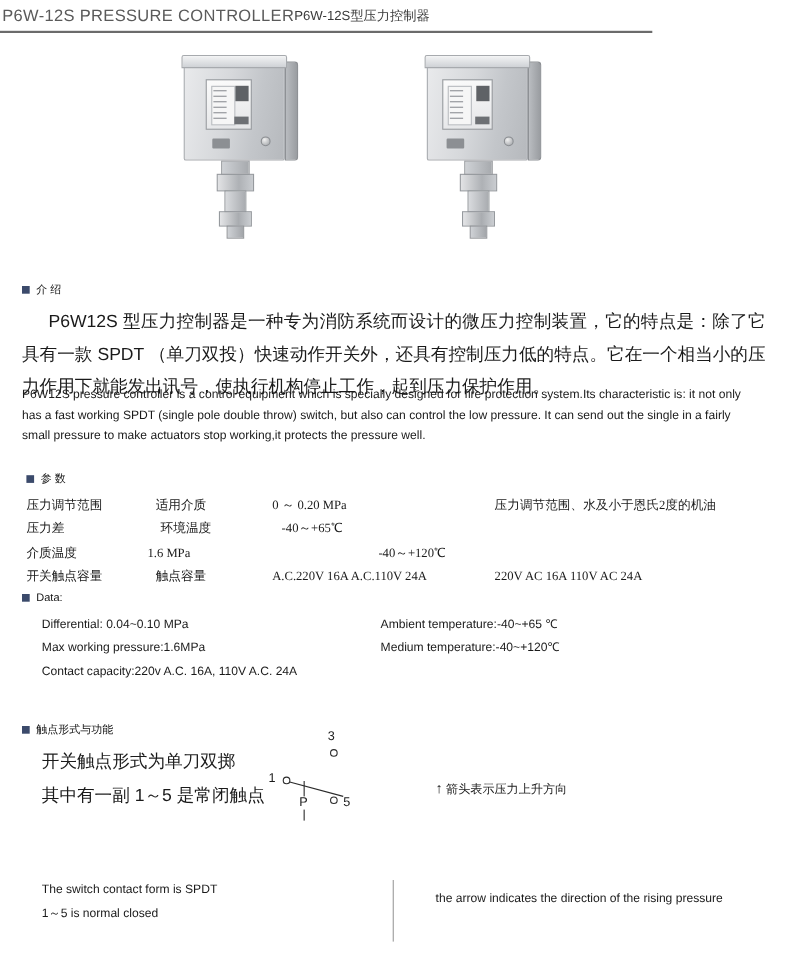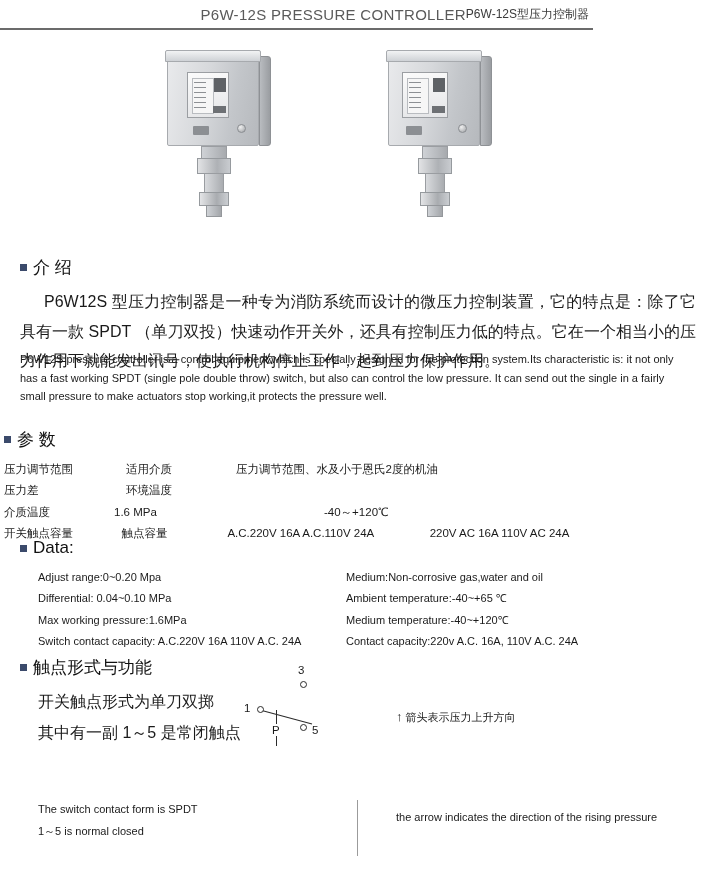--- a/index.html
+++ b/index.html
@@ -15,21 +15,21 @@
   }
 
   
   .header {
     position: absolute;
     top: 0; left: 0;
     width: 593px;
     height: 30px;
     display: flex;
     align-items: center;
-    justify-content: flex-end;
+    justify-content: flex-start;
     border-bottom: 2px solid #6b6b6b;
     padding: 0 4px 0 2px;
   }
   .header-left {
     font-size: 15px;
     color: #5a5a5a;
     letter-spacing: 0.3px;
   }
   .header-right {
     font-size: 12px;
@@ -159,21 +159,21 @@
     width: 16px; height: 12px;
     background: linear-gradient(90deg,#cfd2d6,#a3a6aa);
     border: 1px solid #94979b;
   }
 
   
   .sec-head {
     display: flex;
     align-items: center;
     gap: 6px;
-    font-size: 17px;
+    font-size: 10px;
     color: #111;
   }
   .sq {
     width: 7px; height: 7px;
     background: #3b4a6b;
     display: inline-block;
     flex: 0 0 auto;
   }
   .sec { position: absolute; }
 
@@ -184,21 +184,21 @@
     text-align: justify;
   }
   .body-en {
     font-size: 11px;
     line-height: 1.7;
     color: #1a1a1a;
   }
 
   
   .ptable { font-size: 11.5px; color: #1a1a1a; }
-  .ptable .row { display: flex; line-height: 1.85; }
+  .ptable .row { display: flex; line-height: 1.85; font-family: Liberation Serif, serif; }
   .ptable .c1 { width: 122px; }
   .ptable .c2 { width: 110px; }
   .ptable .c3 { width: 210px; }
   .ptable .c4 { width: 260px; }
 
   .dtable { font-size: 11px; color: #1a1a1a; }
   .dtable .row { display: flex; line-height: 1.95; }
   .dtable .d1 { width: 308px; }
   .dtable .d2 { width: 330px; }
 
@@ -313,34 +313,36 @@
     <span class="sq"></span>
     <span>介 绍</span>
   </div>
   <div class="body-cn" style="margin-top:8px; text-indent:24px;">P6W12S 型压力控制器是一种专为消防系统而设计的微压力控制装置，它的特点是：除了它具有一款 SPDT （单刀双投）快速动作开关外，还具有控制压力低的特点。它在一个相当小的压力作用下就能发出讯号，使执行机构停止工作，起到压力保护作用。</div>
 </div>
 
 <div class="sec" style="left:20px; top:342px; width:666px;">
   <div class="body-en" style="margin-top:8px;">P6W12S pressure controller is a control equipment which is specially designed for fire protection system.Its characteristic is: it not only has a fast working SPDT (single pole double throw) switch, but also can control the low pressure. It can send out the single in a fairly small pressure to make actuators stop working,it protects the pressure well.</div>
 </div>
 
-<div class="sec" style="left:4px; top:428px; width:676px;">
+<div class="sec" style="left:24px; top:428px; width:676px;">
   <div class="sec-head">
     <span class="sq"></span>
     <span>参 数</span>
   </div>
   <div class="ptable" style="margin-top:8px;">
     <div class="row">
       <div class="c1">压力调节范围</div>
       <div class="c2">适用介质</div>
+      <div class="c3">0 ～ 0.20 MPa</div>
       <div class="c4">压力调节范围、水及小于恩氏2度的机油</div>
     </div>
     <div class="row">
       <div class="c1">压力差</div>
       <div class="c2">环境温度</div>
+      <div class="c4">-40～+65℃</div>
     </div>
     <div class="row">
       <div class="c2">介质温度</div>
       <div class="c3">1.6 MPa</div>
       <div class="c4">-40～+120℃</div>
     </div>
     <div class="row">
       <div class="c1">开关触点容量</div>
       <div class="c2">触点容量</div>
       <div class="c3">A.C.220V  16A   A.C.110V   24A</div>
@@ -349,33 +351,28 @@
   </div>
 </div>
 
 <div class="sec" style="left:20px; top:538px; width:676px;">
   <div class="sec-head">
     <span class="sq"></span>
     <span>Data:</span>
   </div>
   <div class="dtable" style="margin-top:9px; padding-left:18px;">
     <div class="row">
-      <div class="d1">Adjust range:0~0.20 Mpa</div>
-      <div class="d2">Medium:Non-corrosive gas,water and oil</div>
-    </div>
-    <div class="row">
       <div class="d1">Differential: 0.04~0.10 MPa</div>
       <div class="d2">Ambient temperature:-40~+65 ℃</div>
     </div>
     <div class="row">
       <div class="d1">Max working pressure:1.6MPa</div>
       <div class="d2">Medium temperature:-40~+120℃</div>
     </div>
     <div class="row">
-      <div class="d1">Switch contact capacity: A.C.220V  16A   110V A.C.  24A</div>
       <div class="d2">Contact capacity:220v A.C. 16A,    110V A.C.  24A</div>
     </div>
   </div>
 </div>
 
 <div class="sec" style="left:20px; top:656px; width:340px;">
   <div class="sec-head">
     <span class="sq"></span>
     <span>触点形式与功能</span>
   </div>

